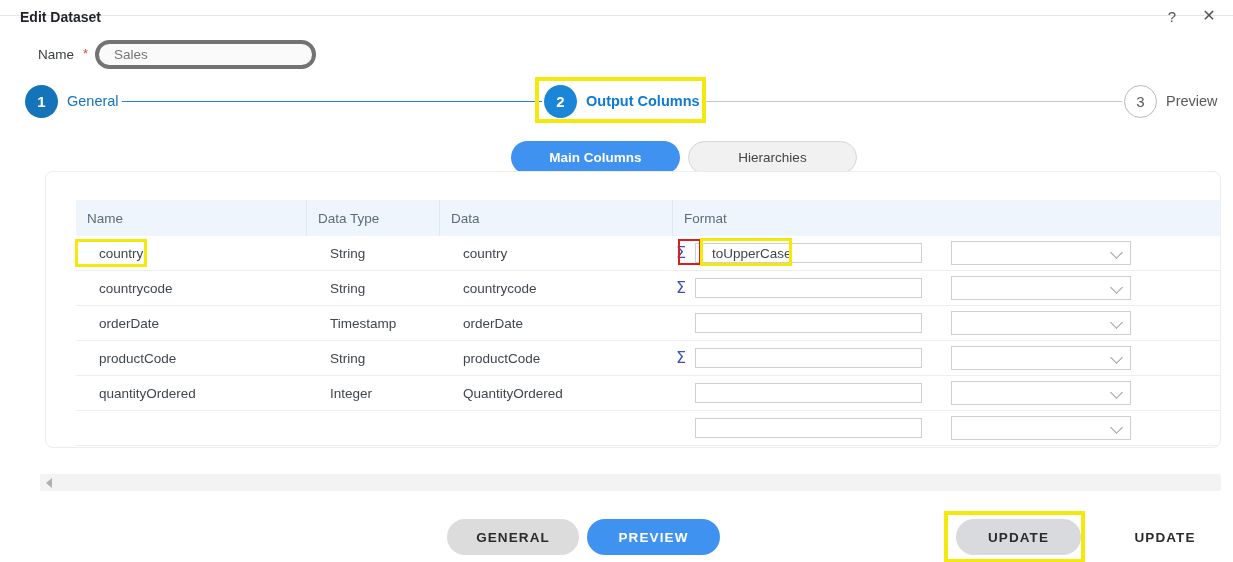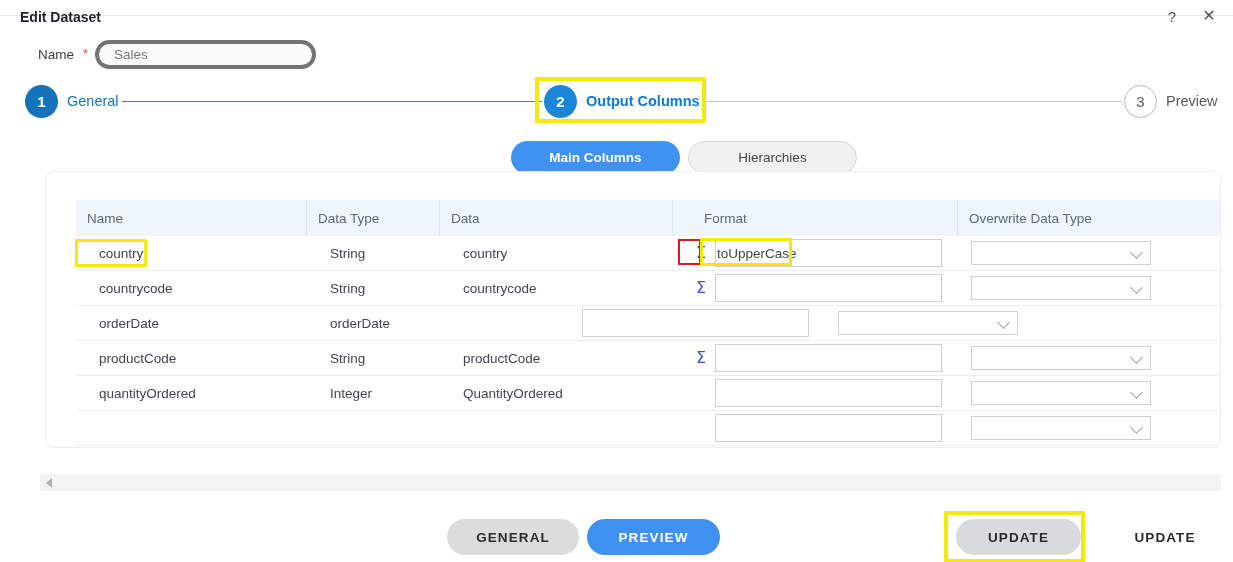--- a/index.html
+++ b/index.html
@@ -96,33 +96,33 @@
 
   .grid-row { display: flex; height: 35px; align-items: center; border-bottom: 1px solid #eeeeee; }
   .grid-row .cell {
     font-size: 13.5px; color: #40464d; height: 35px; display: flex; align-items: center;
     padding-left: 23px;
   }
 
   .c-name { width: 231px; flex: none; }
   .c-type { width: 133px; flex: none; }
   .c-alias { width: 233px; flex: none; }
-  .c-format { width: 265px; flex: none; margin-left: 20px; }
+  .c-format { width: 265px; flex: none; }
   .c-ow { width: 196px; flex: none; }
   .c-tag { width: 88px; flex: none; }
 
   .sigma {
     width: 16px; flex: none; color: #3f4fc0; font-size: 16px;
     display: flex; align-items: center; justify-content: center; cursor: pointer;
     font-family: "DejaVu Sans", sans-serif; line-height: 1;
   }
   .sigma-slot { width: 16px; flex: none; }
   .fmt-input {
-    width: 227px; height: 28px; border: 1px solid #cfcfcf; background: #fff;
-    font-size: 13.5px; color: #40464d; padding: 0 1px; margin-left: 6px;
+    width: 227px; height: 20px; border: 1px solid #cfcfcf; background: #fff;
+    font-size: 13.5px; color: #40464d; padding: 0 16px; margin-left: 6px;
     font-family: "Liberation Sans", sans-serif; outline: none;
   }
   .sel {
     width: 180px; height: 24px; border: 1px solid #cfcfcf; background: #fff;
     position: relative; cursor: pointer;
   }
   .sel .chev {
     position: absolute; right: 9px; top: 6px; width: 9px; height: 9px;
     border-right: 1.4px solid #9a9a9a; border-bottom: 1.4px solid #9a9a9a;
     transform: rotate(45deg);
@@ -226,21 +226,20 @@
     <div class="tab inactive">Hierarchies</div>
   </div>
 
   <div class="card">
     <div class="grid">
       <div class="grid-head">
         <div class="cell c-name">Name</div>
         <div class="cell c-type">Data Type</div>
         <div class="cell c-alias">Data</div>
         <div class="cell c-format">Format</div>
-        <div class="cell c-ow">Overwrite Data Type</div>
       </div>
       <div id="grid-body">
           <div class="grid-row">
             <div class="cell c-name">country</div>
             <div class="cell c-type">String</div>
             <div class="cell c-alias">country</div>
             <div class="cell c-format" style="padding-left: 0px;">
               <div class="sigma">Σ</div>
               <input class="fmt-input" type="text" value="toUpperCase" style="">
             </div>
@@ -261,20 +260,21 @@
             </div>
             <div class="cell c-ow" style="padding-left: 13px;">
               <div class="sel">
                 <div class="chev"></div>
               </div>
             </div>
             <div class="cell c-tag"></div>
           </div>
           <div class="grid-row">
             <div class="cell c-name">orderDate</div>
+            <div class="cell c-type">Timestamp</div>
             <div class="cell c-alias">orderDate</div>
             <div class="cell c-format" style="padding-left: 0px;">
               <div class="sigma-slot"></div>
               <input class="fmt-input" type="text" style="">
             </div>
             <div class="cell c-ow" style="padding-left: 13px;">
               <div class="sel">
                 <div class="chev"></div>
               </div>
             </div>

